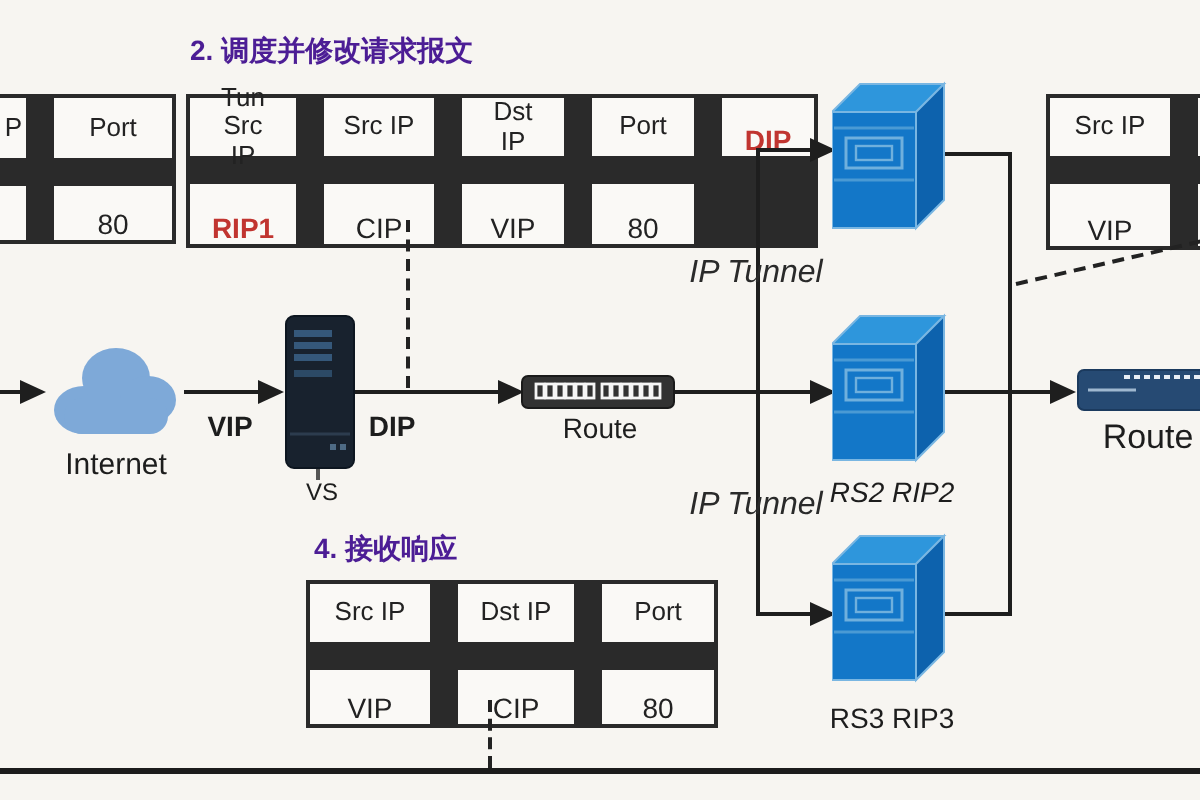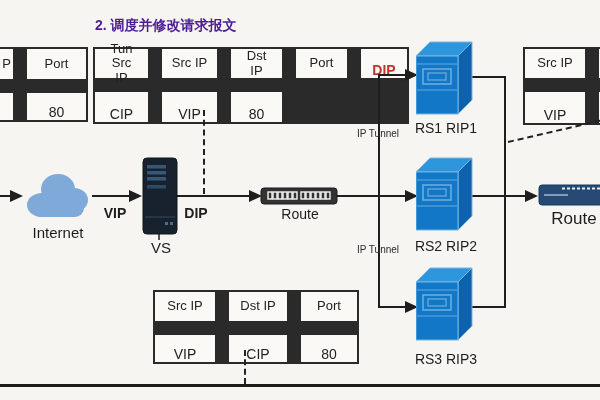--- a/index.html
+++ b/index.html
@@ -23,21 +23,21 @@
   #tbl-request   { left:-52px; top:47px;  grid-template-columns:63px 59px;           grid-template-rows:30px 27px; }
   #tbl-tunnel    { left:93px;  top:47px;  grid-template-columns:53px 55px 51px 51px 46px; grid-template-rows:29px 30px; }
   #tbl-response  { left:523px; top:47px;  grid-template-columns:60px 73px;           grid-template-rows:29px 31px; }
   #tbl-receive   { left:153px; top:290px; grid-template-columns:60px 58px 56px;      grid-template-rows:29px 27px; }
 
   
   .t { position:absolute; white-space:nowrap; }
   .title { font-size:14px; font-weight:600; color:#4c1d95; }
   .nodeLabel { font-size:14px; font-weight:500; color:#1d1d1d; transform:translateX(-50%); }
   .edgeLabel { font-size:14px; font-weight:600; color:#1d1d1d; transform:translateX(-50%); }
-  .tunnelLabel { font-size:10px; color:#2a2a2a; transform:translateX(-50%); }
+  .tunnelLabel { font-size:16px; color:#2a2a2a; transform:translateX(-50%);font-style:italic; }
 
   
   .hl { position:absolute; height:2px; background:#1e1e1e; }
   .vl { position:absolute; width:2px;  background:#1e1e1e; }
   .dashv { position:absolute; width:0; border-left:2px dashed #222; }
   .dashd { position:absolute; height:0; border-top:2px dashed #222; transform-origin:left center; }
   .ah { position:absolute; width:0; height:0; border-top:6px solid transparent; border-bottom:6px solid transparent; border-left:13px solid #1e1e1e; }
   .baseline { position:absolute; left:0; top:384px; width:600px; height:3px; background:#1c1c1c; }
 
   .icon { position:absolute; }
@@ -72,20 +72,23 @@
       </div>
     <div class="cell">
         <span class="w34">Dst IP</span>
       </div>
     <div class="cell">
         <span>Port</span>
       </div>
     <div class="cell val red">
         <span>DIP</span>
       </div>
+    <div class="cell val red">
+        <span>RIP1</span>
+      </div>
     <div class="cell val">
         <span>CIP</span>
       </div>
     <div class="cell val">
         <span>VIP</span>
       </div>
     <div class="cell val">
         <span>80</span>
       </div>
   </div>
@@ -98,20 +101,21 @@
         <span>Dst IP</span>
       </div>
     <div class="cell val">
         <span>VIP</span>
       </div>
     <div class="cell val">
         <span></span>
       </div>
   </div>
 
+  <div class="t title" style="left:157px; top:266px;">4. 接收响应</div>
   <div class="tbl" id="tbl-receive">
     <div class="cell">
         <span>Src IP</span>
       </div>
     <div class="cell">
         <span>Dst IP</span>
       </div>
     <div class="cell">
         <span>Port</span>
       </div>
@@ -174,21 +178,21 @@
   <svg class="icon" style="left:142px; top:157px;" width="36" height="78" viewBox="0 0 36 78">
     <rect x="1" y="1" width="34" height="76" rx="4" fill="#18222e" stroke="#0d1620" stroke-width="1"></rect>
     <rect x="5" y="8" width="19" height="3.5" fill="#35587a"></rect>
     <rect x="5" y="14" width="19" height="3.5" fill="#35587a"></rect>
     <rect x="5" y="20" width="19" height="3.5" fill="#35587a"></rect>
     <rect x="5" y="28" width="19" height="3.5" fill="#2c4a66"></rect>
     <line x1="3" y1="60" x2="33" y2="60" stroke="#2c3c4e" stroke-width="1.5"></line>
     <rect x="23" y="65" width="3" height="3" fill="#4e6b85"></rect>
     <rect x="28" y="65" width="3" height="3" fill="#4e6b85"></rect>
   </svg>
-  <div class="t nodeLabel" style="left:161px; top:239px; font-size:15px;">VS</div>
+  <div class="t nodeLabel" style="left:161px; top:239px; font-size:12px;">VS</div>
   <div class="t edgeLabel" style="left:196px; top:205px;">DIP</div>
 
   <svg class="icon" style="left:260px; top:187px;" width="78" height="18" viewBox="0 0 78 18">
     <rect x="1" y="1" width="76" height="16" rx="3" fill="#323232" stroke="#1a1a1a"></rect>
     <g fill="none" stroke="#f5f5f5" stroke-width="1.4">
       <rect x="8" y="5" width="4" height="7"></rect>
         <rect x="13" y="5" width="4" height="7"></rect>
       <rect x="18" y="5" width="4" height="7"></rect>
         <rect x="23" y="5" width="4" height="7"></rect>
       <rect x="28" y="5" width="4" height="7"></rect>
@@ -221,32 +225,31 @@
 
   <svg class="icon" style="left:416px; top:40px;" width="58" height="76" viewBox="0 0 58 76">
     <polygon points="0,16 14,2 56,2 42,16" fill="#2e96dc" stroke="#79b6e2" stroke-width="1"></polygon>
     <polygon points="42,16 56,2 56,60 42,74" fill="#0d62ad" stroke="#79b6e2" stroke-width="1"></polygon>
     <rect x="0" y="16" width="42" height="58" fill="#1377c8" stroke="#79b6e2" stroke-width="1"></rect>
     <line x1="1" y1="24" x2="41" y2="24" stroke="#4a9ad4" stroke-width="1.5"></line>
     <line x1="1" y1="50" x2="41" y2="50" stroke="#4a9ad4" stroke-width="1.5"></line>
     <rect x="7" y="29" width="28" height="15" fill="none" stroke="#6fb0dd" stroke-width="1.5"></rect>
     <rect x="12" y="33" width="18" height="7" fill="none" stroke="#6fb0dd" stroke-width="1.2"></rect>
   </svg>
-  <div class="t nodeLabel" style="left:446px; top:120px;">RS1 RIP1</div>
 
   <svg class="icon" style="left:416px; top:156px;" width="58" height="76" viewBox="0 0 58 76">
     <polygon points="0,16 14,2 56,2 42,16" fill="#2e96dc" stroke="#79b6e2" stroke-width="1"></polygon>
     <polygon points="42,16 56,2 56,60 42,74" fill="#0d62ad" stroke="#79b6e2" stroke-width="1"></polygon>
     <rect x="0" y="16" width="42" height="58" fill="#1377c8" stroke="#79b6e2" stroke-width="1"></rect>
     <line x1="1" y1="24" x2="41" y2="24" stroke="#4a9ad4" stroke-width="1.5"></line>
     <line x1="1" y1="50" x2="41" y2="50" stroke="#4a9ad4" stroke-width="1.5"></line>
     <rect x="7" y="29" width="28" height="15" fill="none" stroke="#6fb0dd" stroke-width="1.5"></rect>
     <rect x="12" y="33" width="18" height="7" fill="none" stroke="#6fb0dd" stroke-width="1.2"></rect>
   </svg>
-  <div class="t nodeLabel" style="left:446px; top:238px;">RS2 RIP2</div>
+  <div class="t nodeLabel" style="left:446px; top:238px;font-style:italic;">RS2 RIP2</div>
 
   <svg class="icon" style="left:416px; top:266px;" width="58" height="76" viewBox="0 0 58 76">
     <polygon points="0,16 14,2 56,2 42,16" fill="#2e96dc" stroke="#79b6e2" stroke-width="1"></polygon>
     <polygon points="42,16 56,2 56,60 42,74" fill="#0d62ad" stroke="#79b6e2" stroke-width="1"></polygon>
     <rect x="0" y="16" width="42" height="58" fill="#1377c8" stroke="#79b6e2" stroke-width="1"></rect>
     <line x1="1" y1="24" x2="41" y2="24" stroke="#4a9ad4" stroke-width="1.5"></line>
     <line x1="1" y1="50" x2="41" y2="50" stroke="#4a9ad4" stroke-width="1.5"></line>
     <rect x="7" y="29" width="28" height="15" fill="none" stroke="#6fb0dd" stroke-width="1.5"></rect>
     <rect x="12" y="33" width="18" height="7" fill="none" stroke="#6fb0dd" stroke-width="1.2"></rect>
   </svg>

